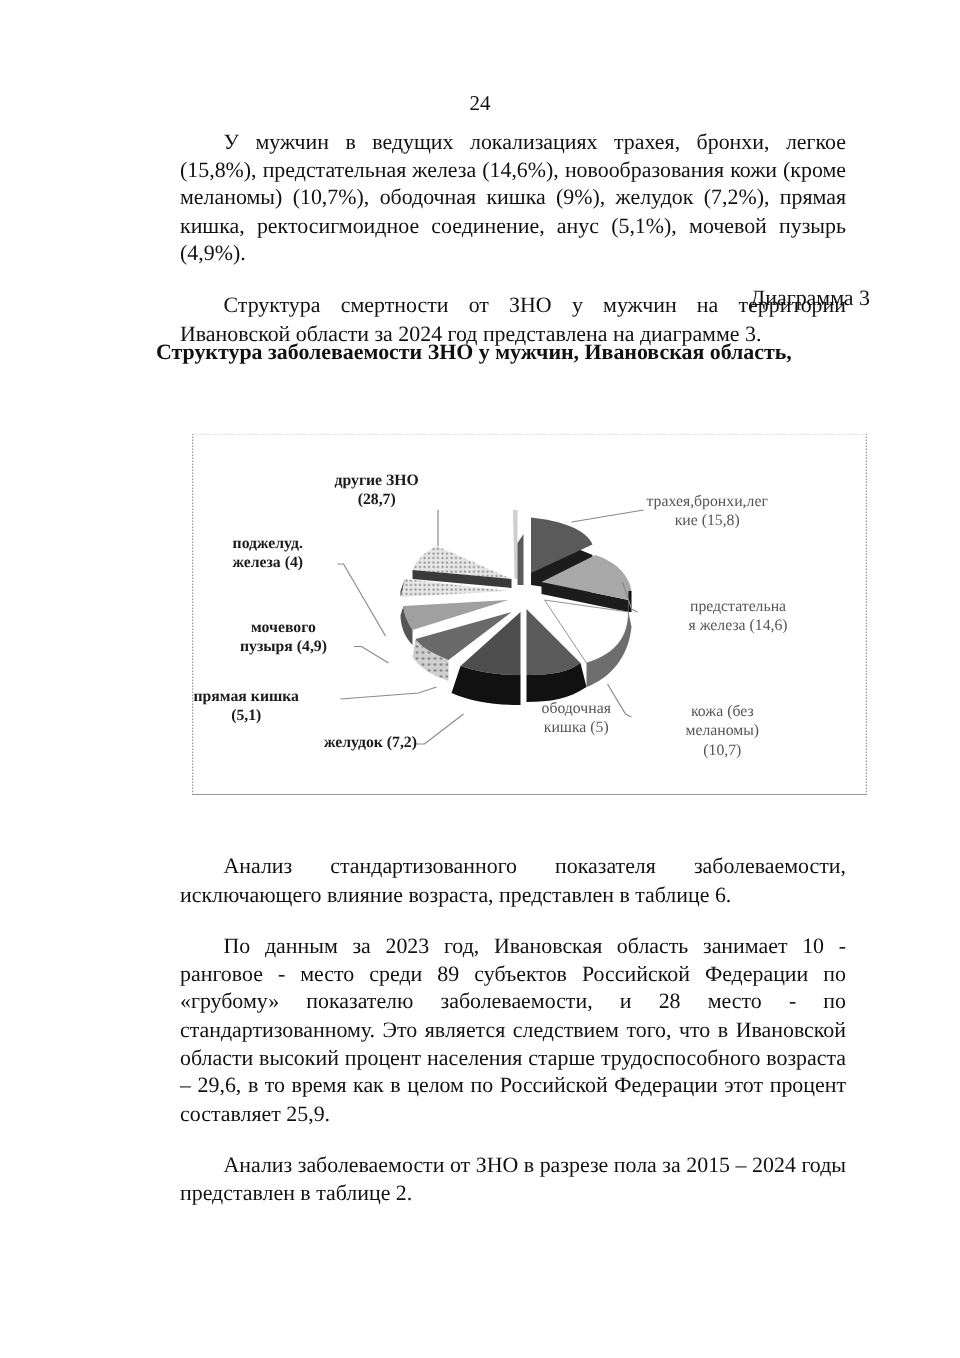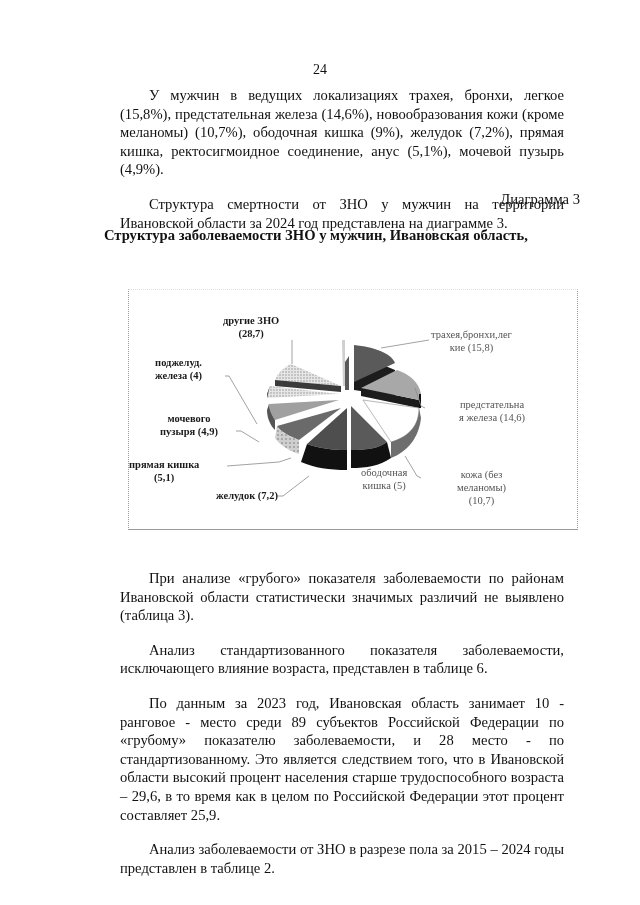--- a/index.html
+++ b/index.html
@@ -203,17 +203,16 @@
     <div>меланомы)</div>
     <div>(10,7)</div>
   </div>
   <div class="pie-label light" style="left:232px; top:176px;">
     <div>ободочная</div>
     <div>кишка (5)</div>
   </div>
 </div>
 
 <div class="text-block block-2">
-  <p>При анализе «грубого» показателя заболеваемости по районам Ивановской области статистически значимых различий не выявлено (таблица 3).</p>
   <p>Анализ стандартизованного показателя заболеваемости, исключающего влияние возраста, представлен в таблице 6.</p>
   <p>По данным за 2023 год, Ивановская область занимает 10 - ранговое - место среди 89 субъектов Российской Федерации по «грубому» показателю заболеваемости, и 28 место - по стандартизованному. Это является следствием того, что в Ивановской области высокий процент населения старше трудоспособного возраста – 29,6, в то время как в целом по Российской Федерации этот процент составляет 25,9.</p>
   <p>Анализ заболеваемости от ЗНО в разрезе пола за 2015 – 2024 годы представлен в таблице 2.</p>
 </div>
 
 </body></html>

